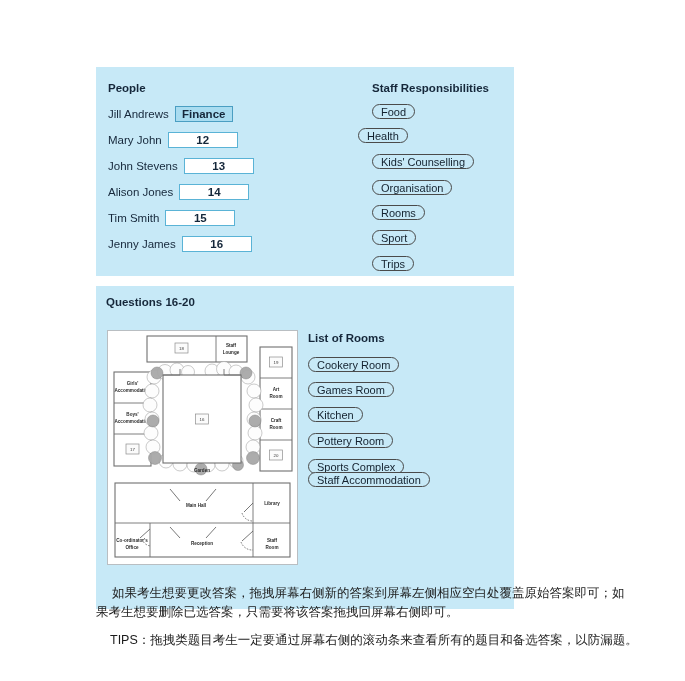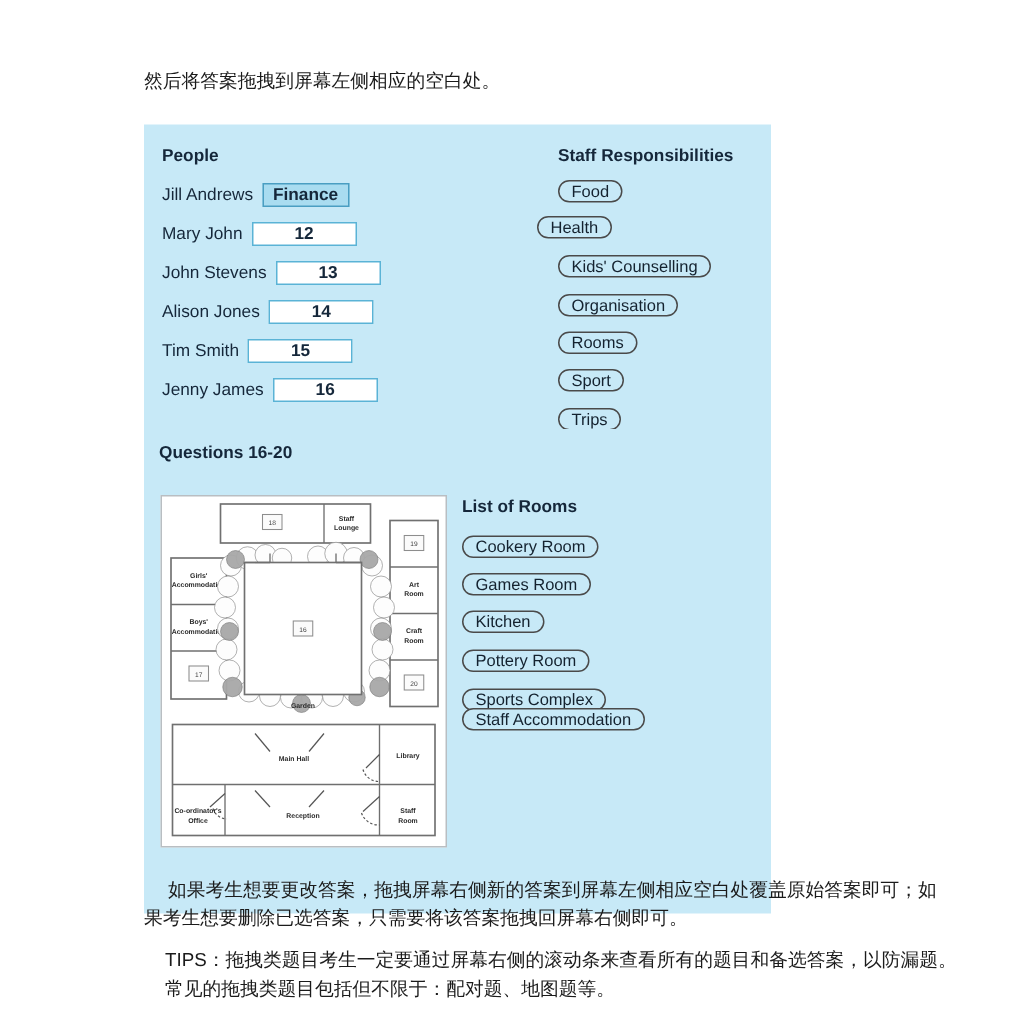--- a/index.html
+++ b/index.html
@@ -36,21 +36,20 @@
   
   .panel {
     position: absolute;
     background: #c7e9f7;
   }
   #panel-match {
     left: 96px;
     top: 67px;
     width: 418px;
     height: 209px;
-    margin-top: 16px;
   }
   #panel-map {
     left: 96px;
     top: 286px;
     width: 418px;
     height: 323px;
   }
 
   
   .col-head {
@@ -219,21 +218,20 @@
     top: 650px;
     width: 530px;
     white-space: nowrap;
   }
 </style>
 </head>
 <body>
 
 <div class="page">
 
-  <div class="intro-line">然后将答案拖拽到屏幕左侧相应的空白处。</div>
 
   <div class="panel" id="panel-match">
     <div class="col-head" id="head-people">People</div>
     <div class="col-head" id="head-resp">Staff Responsibilities</div>
     <div id="people-list">
         <div class="person-row" style="left: 12px; top: 38px;">
           <span class="person-name">Jill Andrews</span>
           <span class="answer-slot filled" style="width: 58px;">Finance</span>
         </div>
         <div class="person-row" style="left: 12px; top: 64px;">
@@ -396,15 +394,14 @@
           <text class="mtext" x="94" y="214" text-anchor="middle">Reception</text>
           <text class="mtext" x="164" y="211" text-anchor="middle">Staff</text>
           <text class="mtext" x="164" y="217.5" text-anchor="middle">Room</text>
         </g>
       </svg>
     </div>
   </div>
 
   <div class="para" id="para-1">如果考生想要更改答案，拖拽屏幕右侧新的答案到屏幕左侧相应空白处覆盖原始答案即可；如果考生想要删除已选答案，只需要将该答案拖拽回屏幕右侧即可。</div>
   <div class="para" id="para-2">TIPS：拖拽类题目考生一定要通过屏幕右侧的滚动条来查看所有的题目和备选答案，以防漏题。</div>
-  <div class="para" id="para-3">常见的拖拽类题目包括但不限于：配对题、地图题等。</div>
 
 </div>
 
 </body></html>

